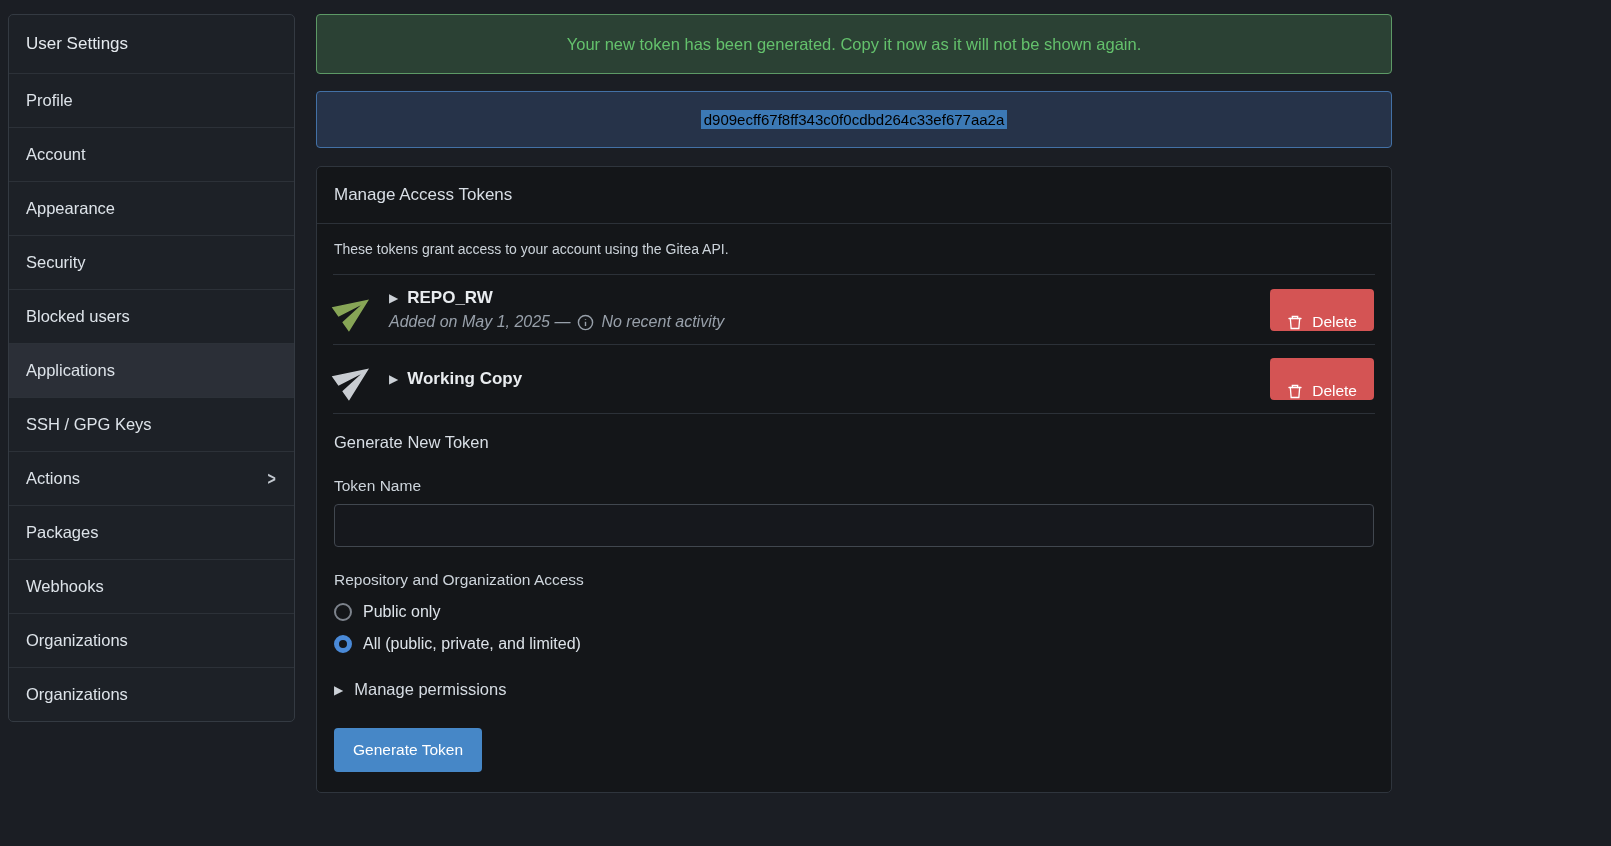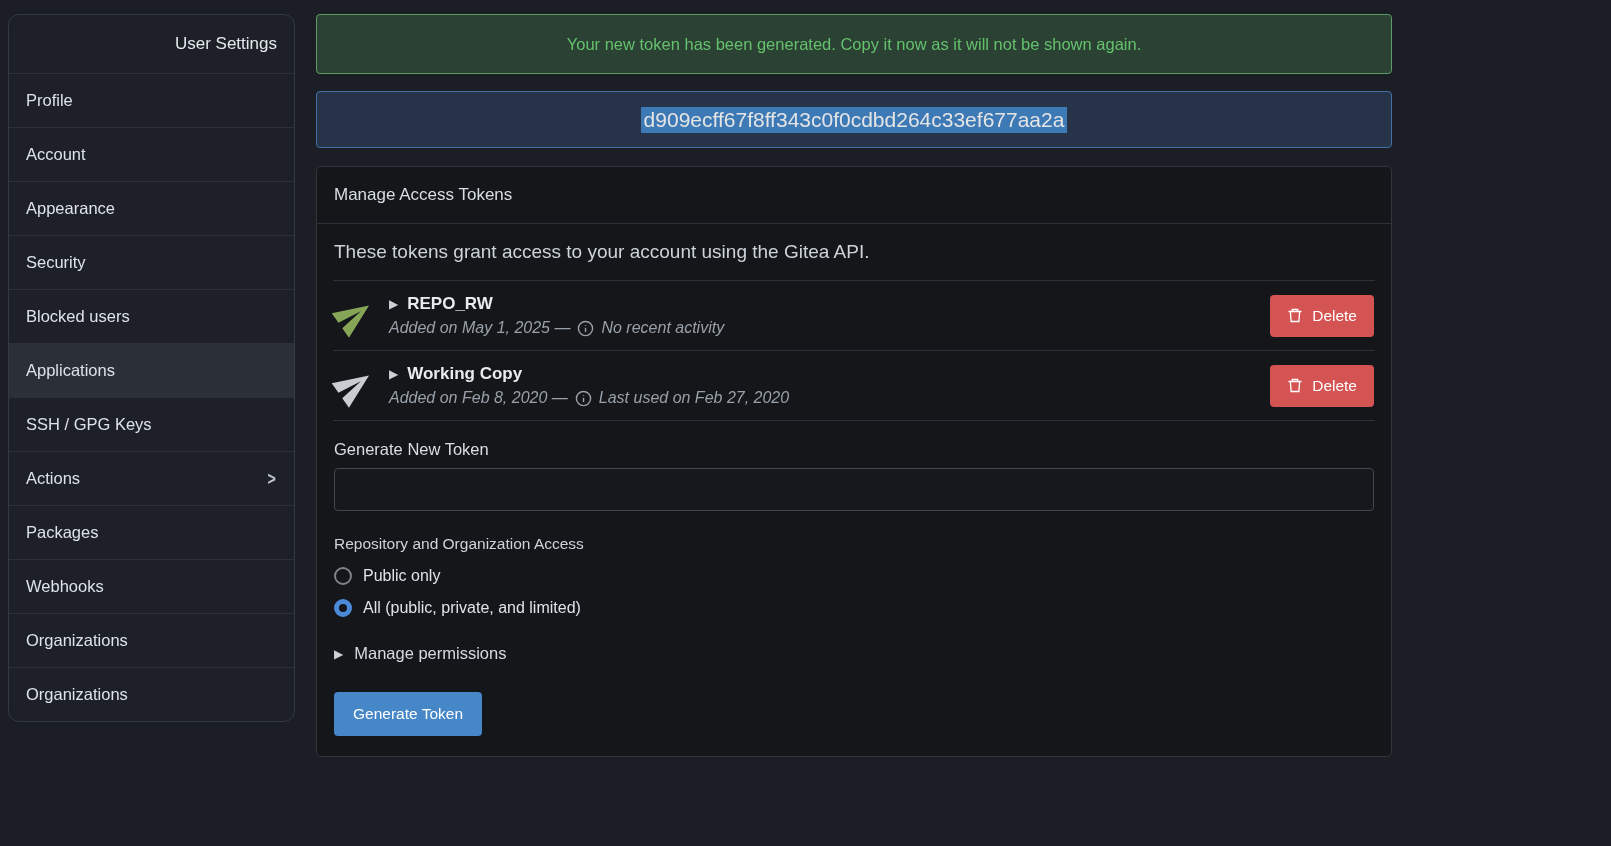--- a/index.html
+++ b/index.html
@@ -1,52 +1,52 @@
 <!DOCTYPE html>
 <html><head>
 <meta charset="utf-8">
 <style>
   * { margin:0; padding:0; box-sizing:border-box; }
   html,body { width:1611px; height:846px; background:#1b1e24; font-family:"Liberation Sans", sans-serif; overflow:hidden; }
 
   
   .sidebar { position:absolute; left:8px; top:14px; width:287px; background:#1d2127;
-             border:1px solid #343a42; border-radius:11px; overflow:hidden;text-align:right; }
+             border:1px solid #343a42; border-radius:5px; overflow:hidden; }
   .side-header { padding:19px 17px; font-size:17px; color:#e4e9ee; }
   .side-item { padding:17px 17px; font-size:16.5px; color:#dde3e9; border-top:1px solid #2c3138;
                cursor:pointer; display:flex; align-items:center; justify-content:space-between; }
   .side-item.active { background:#2b2f37; }
   .side-chevron { color:#c3c9d0; font-size:19px; line-height:14px; font-weight:bold; transform:scaleX(0.75); }
 
   
   .main { position:absolute; left:316px; top:14px; width:1076px; }
 
   .banner { height:60px; border:1px solid #5d9a66; background:#2b4134; border-radius:4px;
             display:flex; align-items:center; justify-content:center; color:#64c16c; font-size:16.5px; }
 
   .token-box { margin-top:17px; height:57px; border:1px solid #4371a6; background:#263349; border-radius:4px;
                display:flex; align-items:center; justify-content:center; }
-  .token-value { background:#3c79b5; color:#e5e5e5; font-size:21px; padding:1px 3px; cursor:text; }
+  .token-value { background:#3c79b5; color:#000000; font-size:15px; padding:1px 3px; cursor:text; }
 
   .panel { margin-top:18px; background:#141619; border:1px solid #2f353d; border-radius:5px; padding-bottom:14px; }
   .panel-header { padding:18px 17px; font-size:17px; color:#d8dee5; border-bottom:1px solid #2c3138; }
-  .panel-desc { padding:17px 17px; font-size:19px; color:#ccd3da; }
+  .panel-desc { padding:17px 17px; font-size:14px; color:#ccd3da; }
   .divider { border-top:1px solid #2c3138; margin:0 16px; }
 
   .token-row { display:flex; align-items:center; padding:13px 17px; }
   .plane-icon { width:40px; height:40px; margin-right:15px; flex:0 0 auto; }
   .token-info { flex:1; }
   .token-name-line { display:flex; align-items:center; gap:9px; font-size:17px; font-weight:bold;
                      color:#e9ecef; cursor:pointer; }
   .tri { font-size:12px; color:#ccd1d7; font-weight:normal; }
   .token-meta { margin-top:5px; display:flex; align-items:center; gap:7px; font-style:italic;
                 color:#98a0aa; font-size:16px; }
   .info-icon { width:17px; height:17px; flex:0 0 auto; }
   .delete-btn { background:#d45454; color:#fff; border:none; border-radius:4px; padding:0 17px; height:42px;
-                font-size:15.5px; display:flex; gap:9px; align-items:center; cursor:pointer;
+                font-size:15.5px; display:flex; gap:9px; align-items:flex-end; cursor:pointer;
                 font-family:"Liberation Sans", sans-serif; }
   .trash-icon { width:16px; height:17px; }
 
   .gen-section { padding:0 17px; }
   .gen-title { margin-top:19px; font-size:16.5px; color:#d8dee5; }
   .field-label { margin-top:25px; font-size:15.5px; color:#cdd4db; }
   .text-input { margin-top:9px; width:100%; height:43px; background:#16181d; border:1px solid #41474f;
                 border-radius:4px; color:#dde3e9; padding:0 11px; font-size:16px;
                 font-family:"Liberation Sans", sans-serif; }
   .access-label { margin-top:24px; font-size:15.5px; color:#cdd4db; }
@@ -151,43 +151,35 @@
 
     <div class="token-row">
       <svg class="plane-icon" viewBox="0 0 24 24" style="color:#c9cdd2" fill="currentColor" transform="rotate(-35)">
         <path d="M2.01 21L23 12 2.01 3 2 10l15 2-15 2z"></path>
       </svg>
       <div class="token-info">
         <div class="token-name-line">
           <span class="tri">▶</span>
           <span>Working Copy</span>
         </div>
-        <div class="token-meta">
-          <span>Added on Feb 8, 2020 —</span>
-          <svg class="info-icon" viewBox="0 0 24 24" fill="none" stroke="#98a0aa" stroke-width="2">
-            <circle cx="12" cy="12" r="10"></circle>
-              <line x1="12" y1="7.5" x2="12" y2="8.5"></line>
-              <line x1="12" y1="11" x2="12" y2="17"></line>
-          </svg>
-          <span>Last used on Feb 27, 2020</span>
-        </div>
       </div>
       <button class="delete-btn">
         <svg class="trash-icon" viewBox="0 0 24 24" fill="none" stroke="#fff" stroke-width="2" stroke-linecap="round">
           <path d="M3 6h18"></path>
             <path d="M8 6V3h8v3"></path>
             <path d="M19 6l-1.2 15H6.2L5 6"></path>
         </svg>
         <span>Delete</span>
       </button>
     </div>
     <div class="divider"></div>
 
     <div class="gen-section">
       <div class="gen-title">Generate New Token</div>
+      <div class="field-label">Token Name</div>
       <input class="text-input" type="text" value="" style="">
       <div class="access-label">Repository and Organization Access</div>
 
       <div class="radio-row">
         <span class="radio"></span>
         <span>Public only</span>
       </div>
       <div class="radio-row">
         <span class="radio checked"></span>
         <span>All (public, private, and limited)</span>

